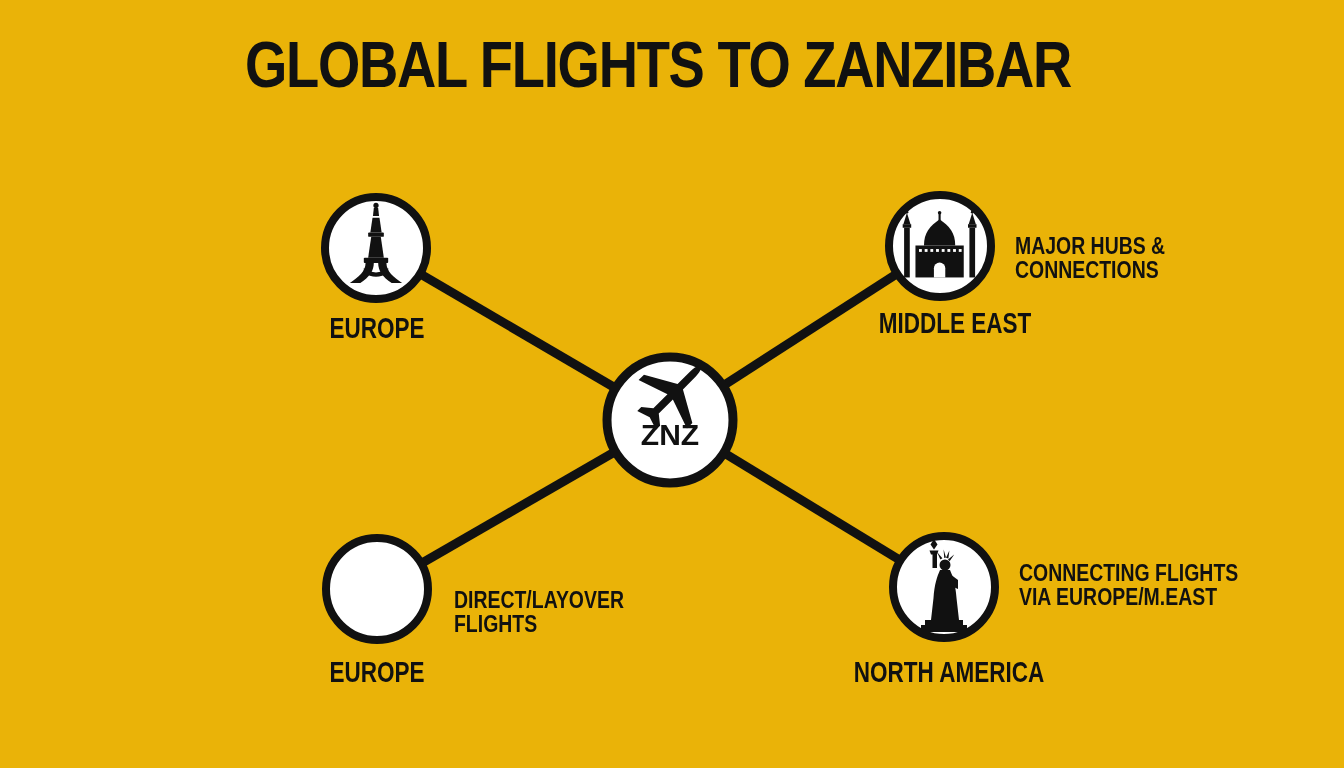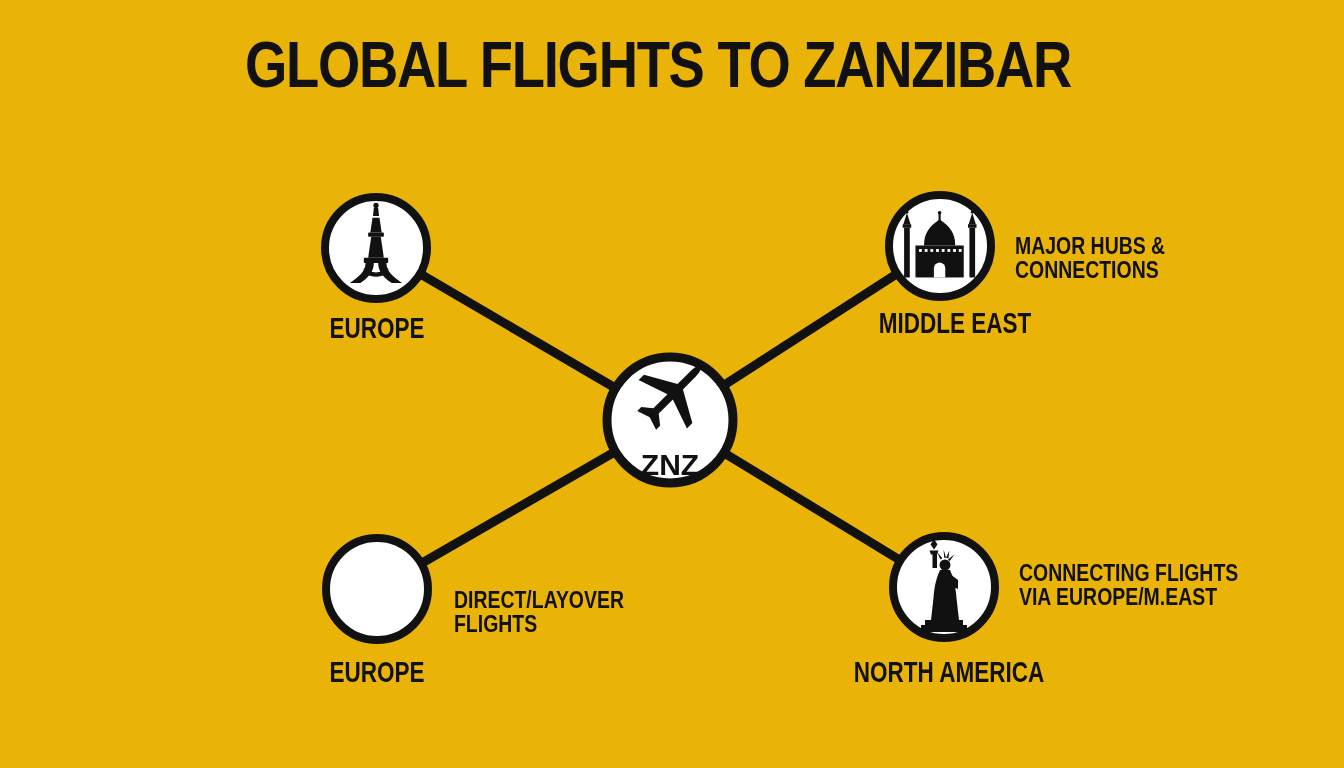--- a/index.html
+++ b/index.html
@@ -140,21 +140,21 @@
       <path d="M38 36 l8 6 v9 l-7 -3 z"></path>
       <rect x="13" y="82" width="38" height="5"></rect>
       <rect x="9" y="87" width="46" height="7"></rect>
     </g>
 
     <g transform="translate(622,350) scale(0.95)" fill="#111111">
       <path transform="rotate(45 50 50)" d="M50 4 C52.5 4 54 9 54 16 V34 L86 52 V60 L54 49 V70 L64 78 V84 L50 79.5 L36 84 V78 L46 70 V49 L14 60 V52 L46 34 V16 C46 9 47.5 4 50 4 Z"></path>
     </g>
   </svg>
 
-  <div class="hub-code" style="left:570px; top:450px;">ZNZ</div>
+  <div class="hub-code" style="left:570px; top:420px;">ZNZ</div>
 
   <div class="node-label" style="left:227px; top:313px;">EUROPE</div>
   <div class="node-label" style="left:805px; top:308px;">MIDDLE EAST</div>
   <div class="node-label" style="left:227px; top:657px;">EUROPE</div>
   <div class="node-label" style="left:799px; top:657px;">NORTH AMERICA</div>
 
   <div class="note" style="left:1015px; top:234px;">
     <div>MAJOR HUBS &amp;</div>
     <div>CONNECTIONS</div>
   </div>

